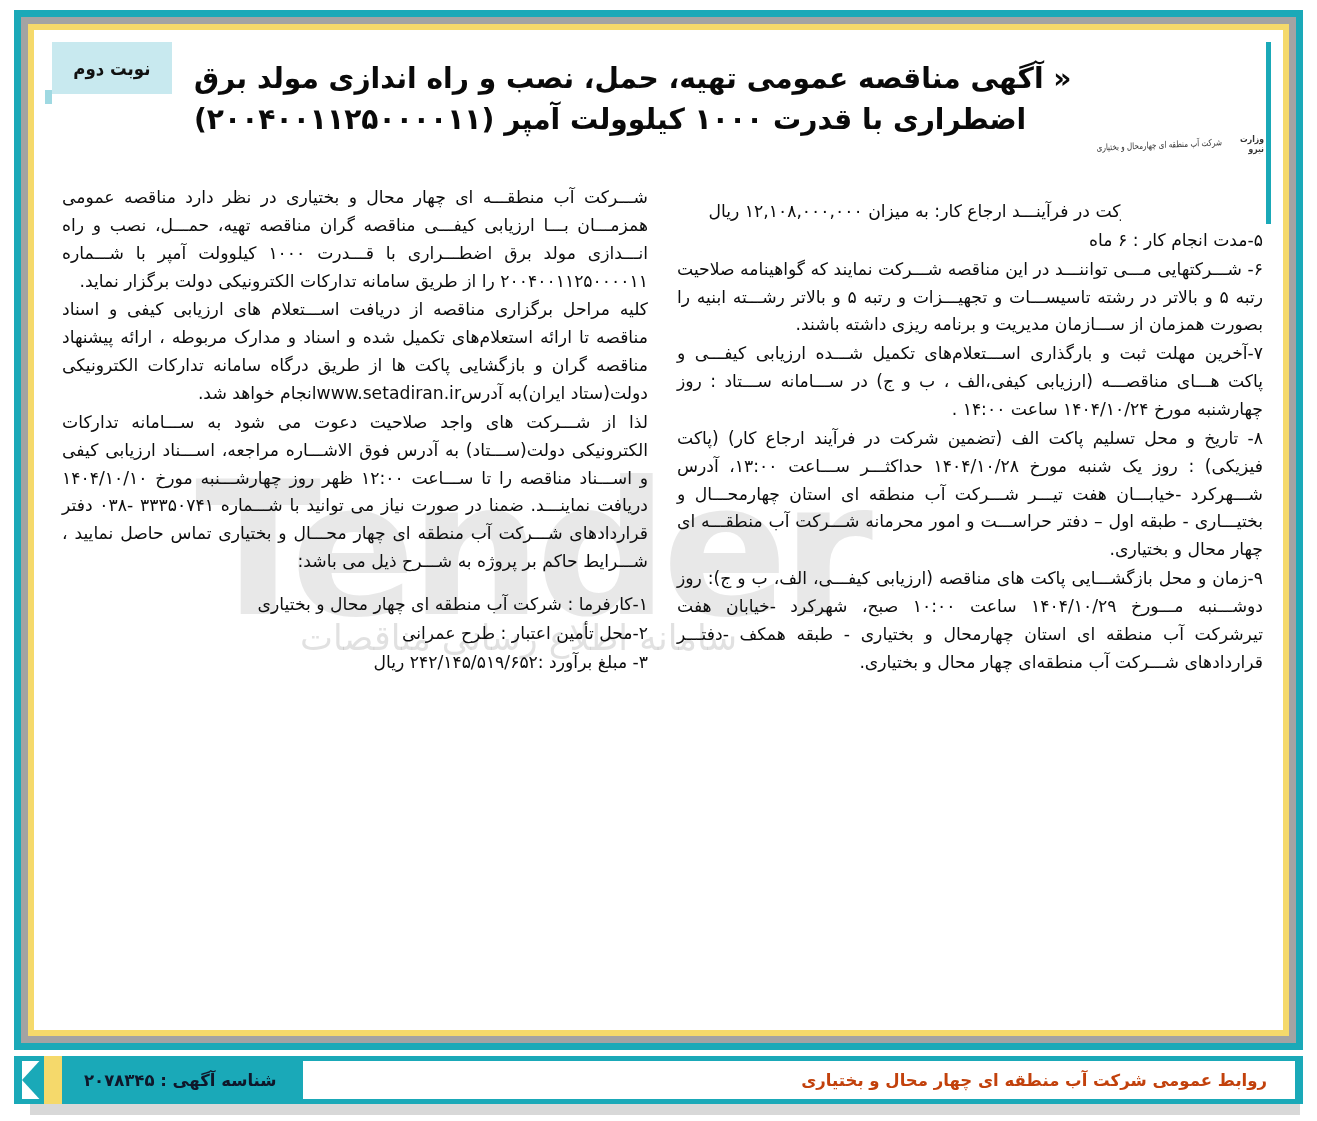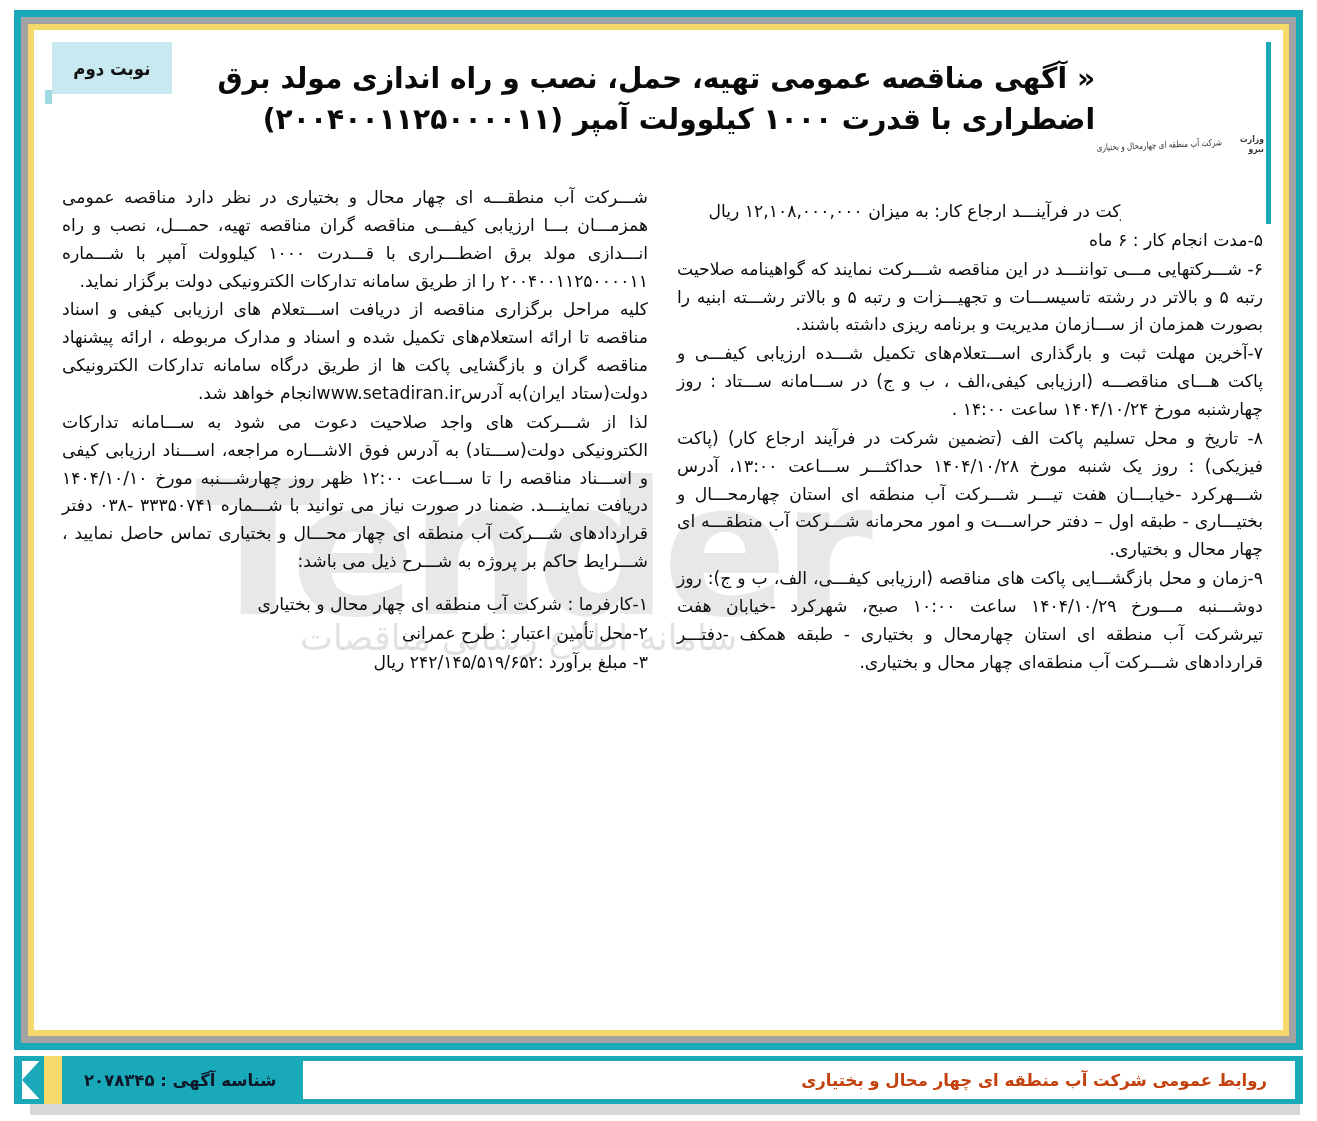--- a/index.html
+++ b/index.html
@@ -93,21 +93,21 @@
     transform: scaleX(0.8) rotate(-2deg);
     white-space: nowrap;
   }
 
   
   .headline {
     position: absolute;
     right: 168px;
     left: 140px;
     top: 22px;
-    text-align: right;
+    text-align: left;
     z-index: 5;
   }
   .headline .hl-line {
     font-size: 29px;
     font-weight: bold;
     color: #0a0a0a;
     line-height: 1.42;
     letter-spacing: -0.6px;
     white-space: nowrap;
     transform: scaleX(0.97);

